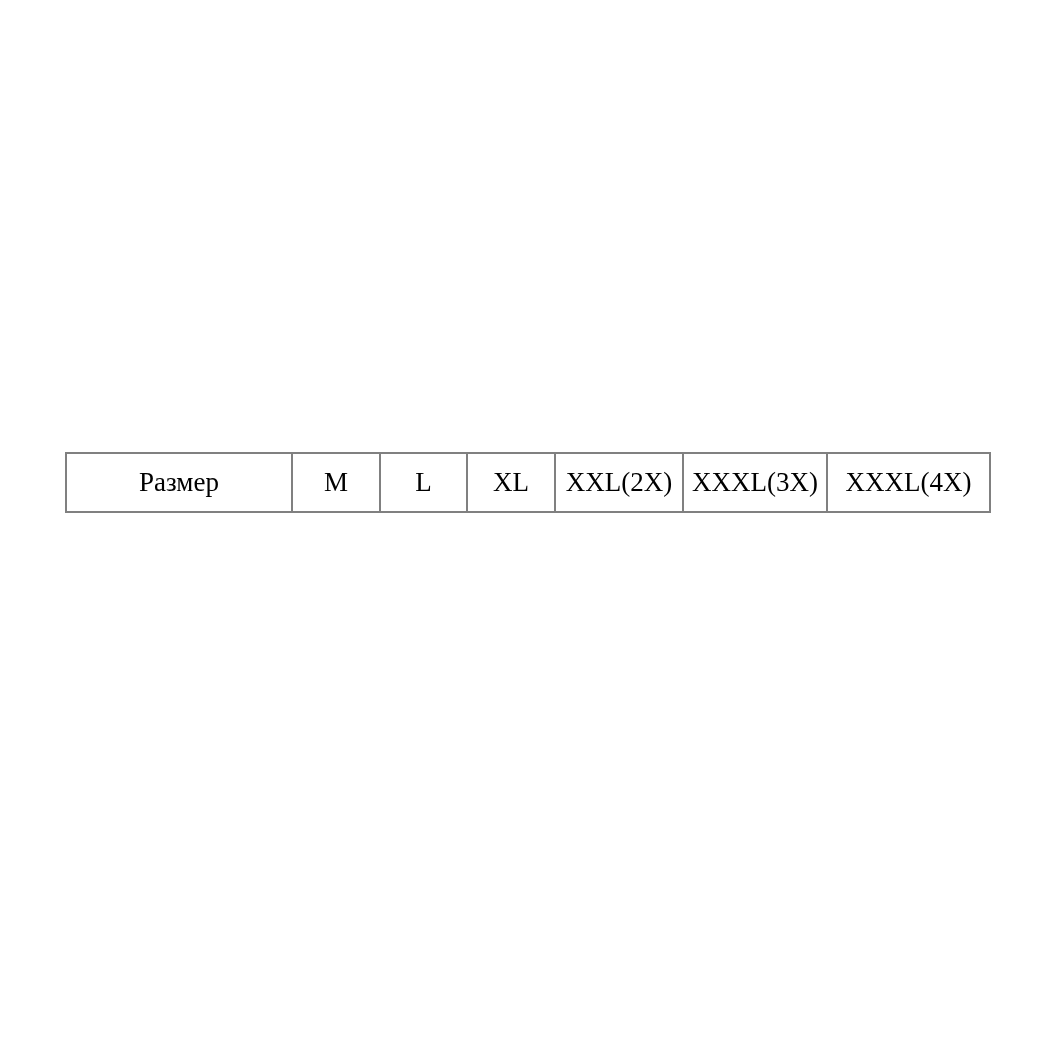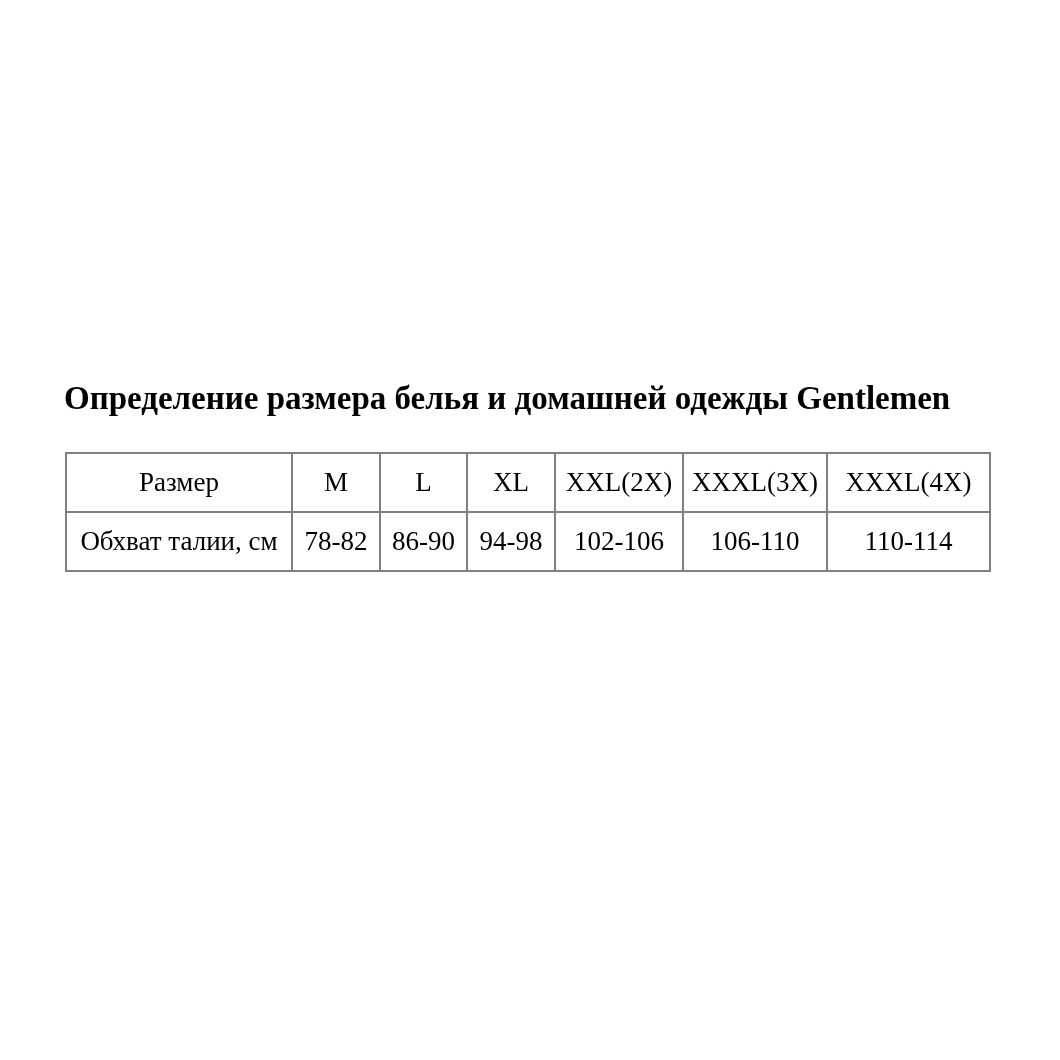--- a/index.html
+++ b/index.html
@@ -55,21 +55,20 @@
   col.c-xl     { width: 88px;  }
   col.c-xxl    { width: 128px; }
   col.c-xxxl   { width: 144px; }
   col.c-xxxxl  { width: 163px; }
 </style>
 </head>
 <body>
 
 <div class="page">
 
-  <h1 class="title">Определение размера белья и домашней одежды Gentlemen</h1>
 
   <table class="size-table">
     <colgroup>
       <col class="c-label">
       <col class="c-m">
       <col class="c-l">
       <col class="c-xl">
       <col class="c-xxl">
       <col class="c-xxxl">
       <col class="c-xxxxl">
@@ -79,25 +78,16 @@
         <th>Размер</th>
         <th>M</th>
         <th>L</th>
         <th>XL</th>
         <th>XXL(2X)</th>
         <th>XXXL(3X)</th>
         <th>XXXL(4X)</th>
       </tr>
     </thead>
     <tbody>
-      <tr>
-        <td>Обхват талии, см</td>
-        <td>78-82</td>
-        <td>86-90</td>
-        <td>94-98</td>
-        <td>102-106</td>
-        <td>106-110</td>
-        <td>110-114</td>
-      </tr>
     </tbody>
   </table>
 
 </div>
 
 </body></html>

